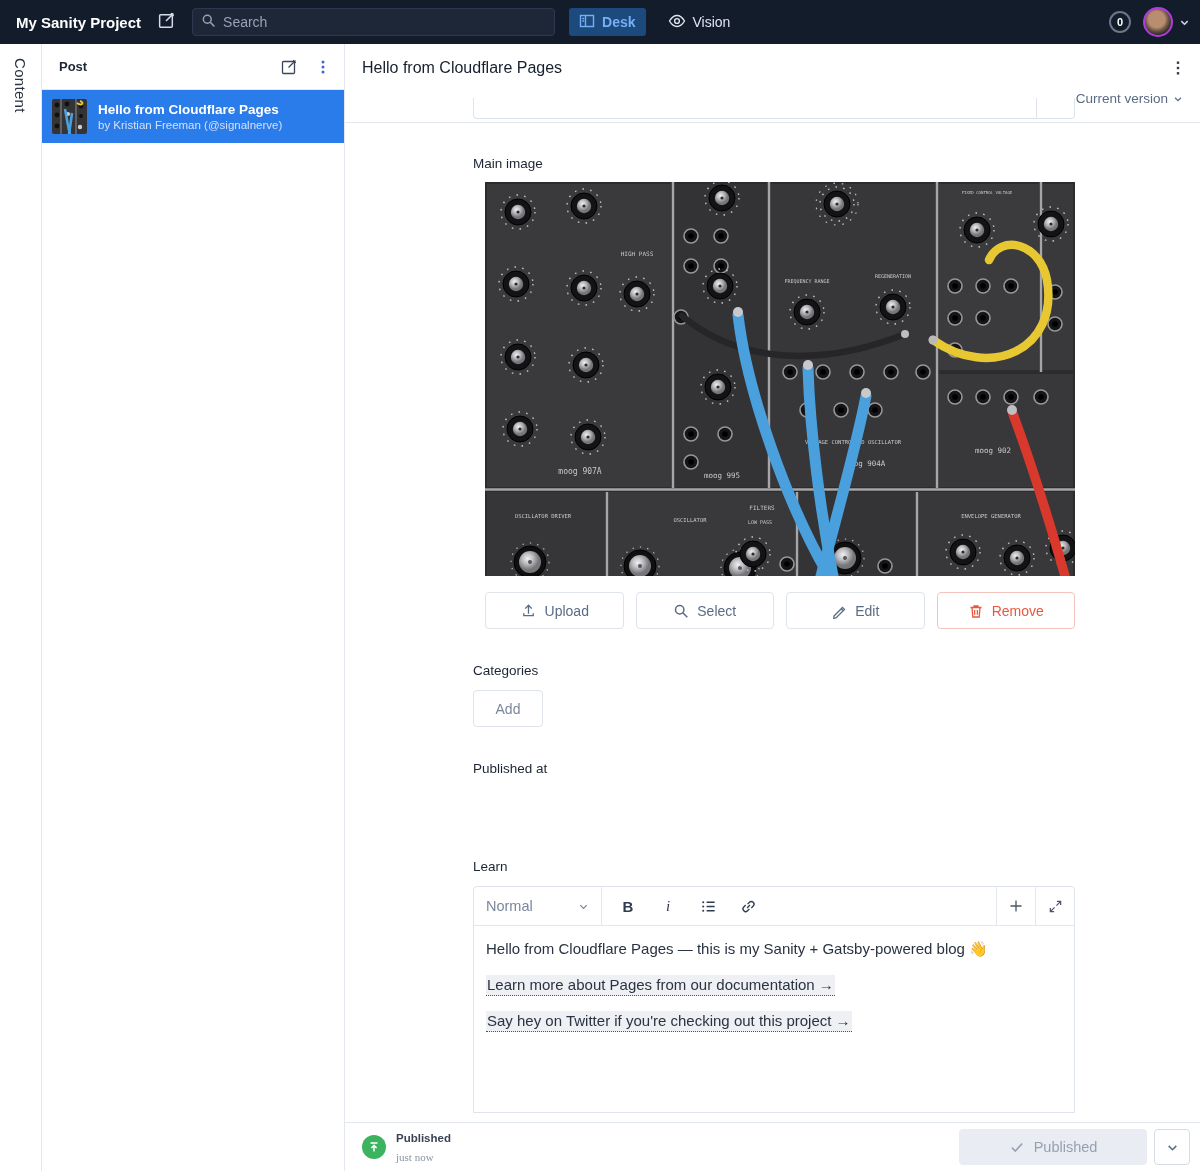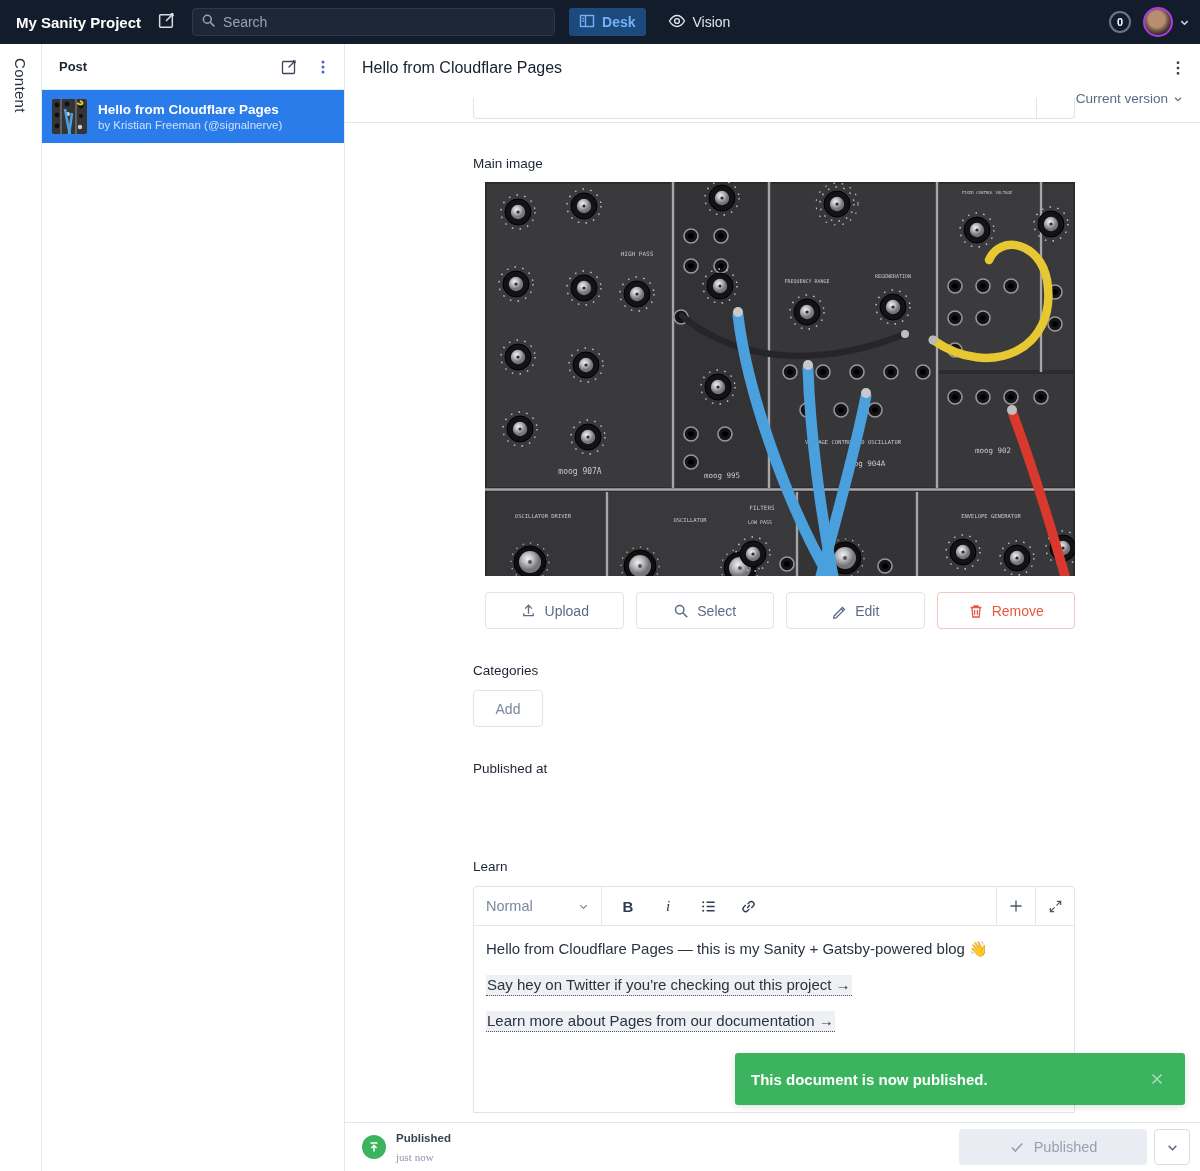--- a/index.html
+++ b/index.html
@@ -461,34 +461,26 @@
             </div>
             <div class="ed-cell">
               <svg width="15" height="15" viewBox="0 0 16 16" fill="none" stroke="currentColor" stroke-width="1.3">
                 <path d="M9.5 2.5 H13.5 V6.5 M13.5 2.5 L9 7 M6.5 13.5 H2.5 V9.5 M2.5 13.5 L7 9"></path>
               </svg>
             </div>
           </div>
         </div>
         <div class="ed-content">
           <p><span>Hello from Cloudflare Pages — this is my Sanity + Gatsby-powered blog 👋</span></p>
+          <p><span class="ed-link">Learn more about Pages from our documentation →</span></p>
           <p><span class="ed-link">Say hey on Twitter if you're checking out this project →</span></p>
-          <p><span class="ed-link">Learn more about Pages from our documentation →</span></p>
         </div>
       </div>
     </div>
 
-    <div class="toast">
-      <span class="toast-msg">This document is now published.</span>
-      <span class="toast-x">
-        <svg width="16" height="16" viewBox="0 0 16 16" fill="none" stroke="currentColor" stroke-width="1.6">
-          <path d="M3.5 3.5 L12.5 12.5 M12.5 3.5 L3.5 12.5"></path>
-        </svg>
-      </span>
-    </div>
 
     <div class="doc-footer">
       <div class="pub-circle">
         <svg width="14" height="14" viewBox="0 0 16 16" fill="none" stroke="currentColor" stroke-width="1.7">
           <path d="M4 3.5 H12 M8 13 V6.5 M5 9.2 L8 6.2 L11 9.2"></path>
         </svg>
       </div>
       <div class="pub-text">
         <div class="pub-title">Published</div>
         <div class="pub-sub">just now</div>

